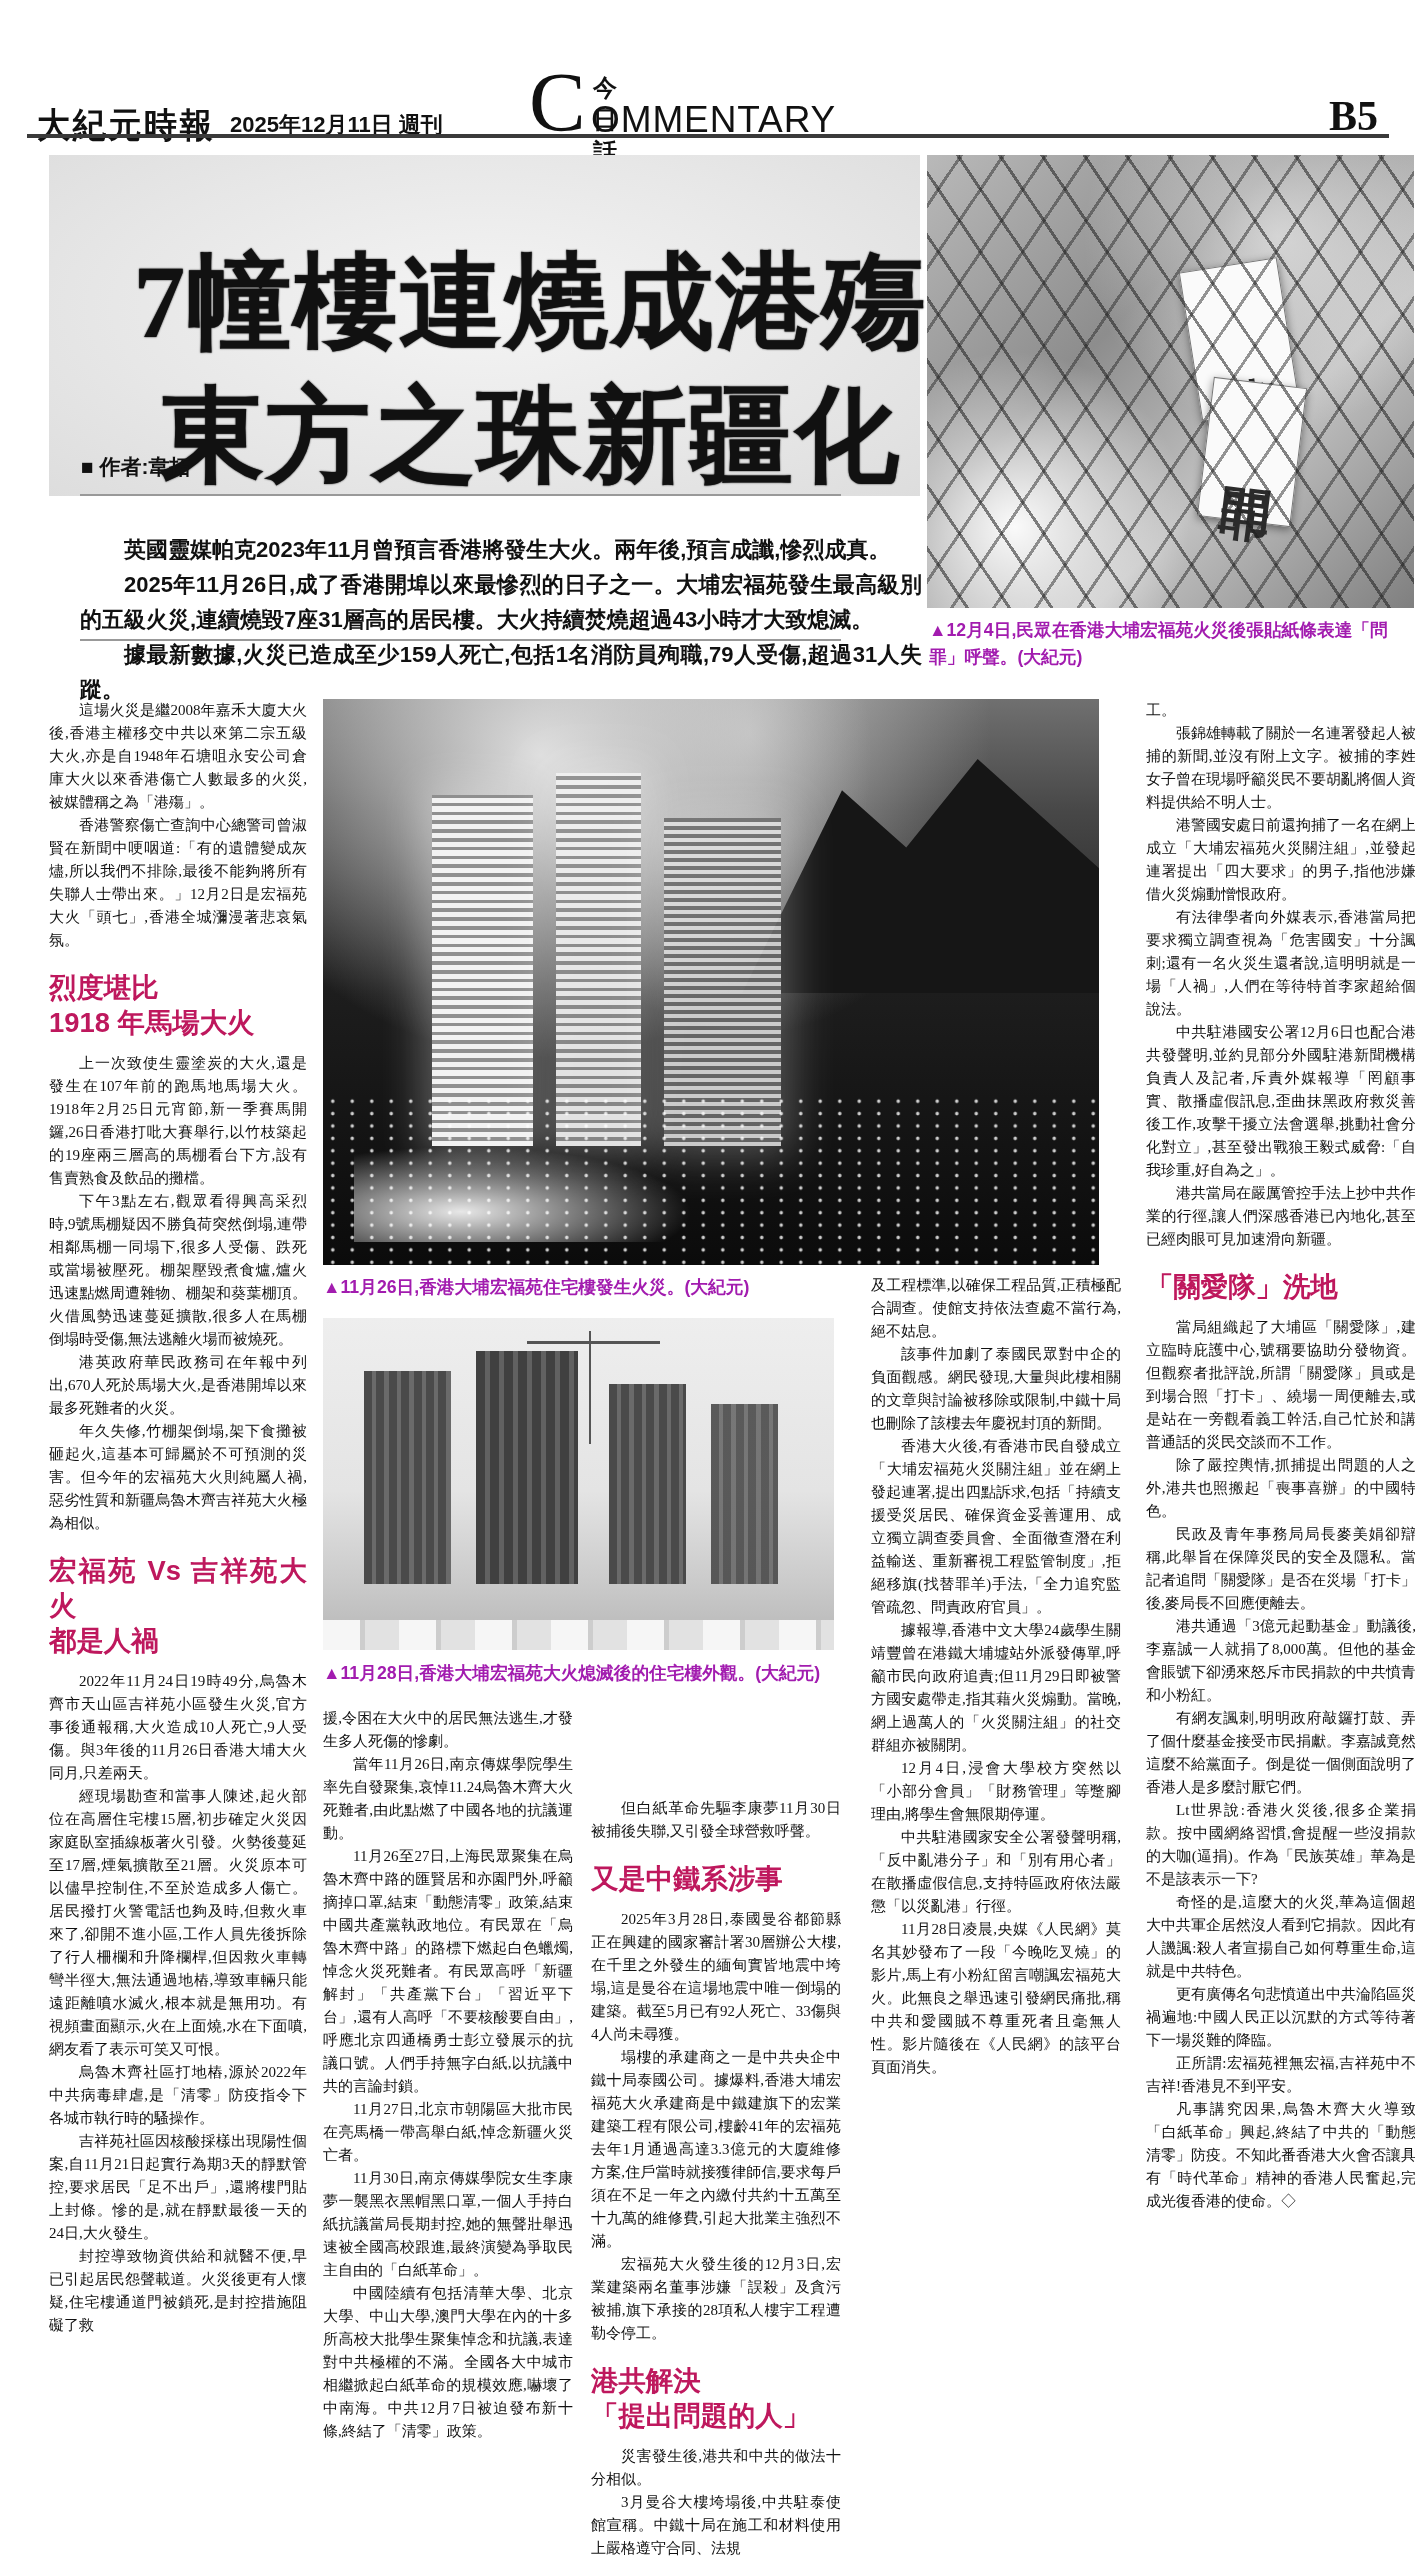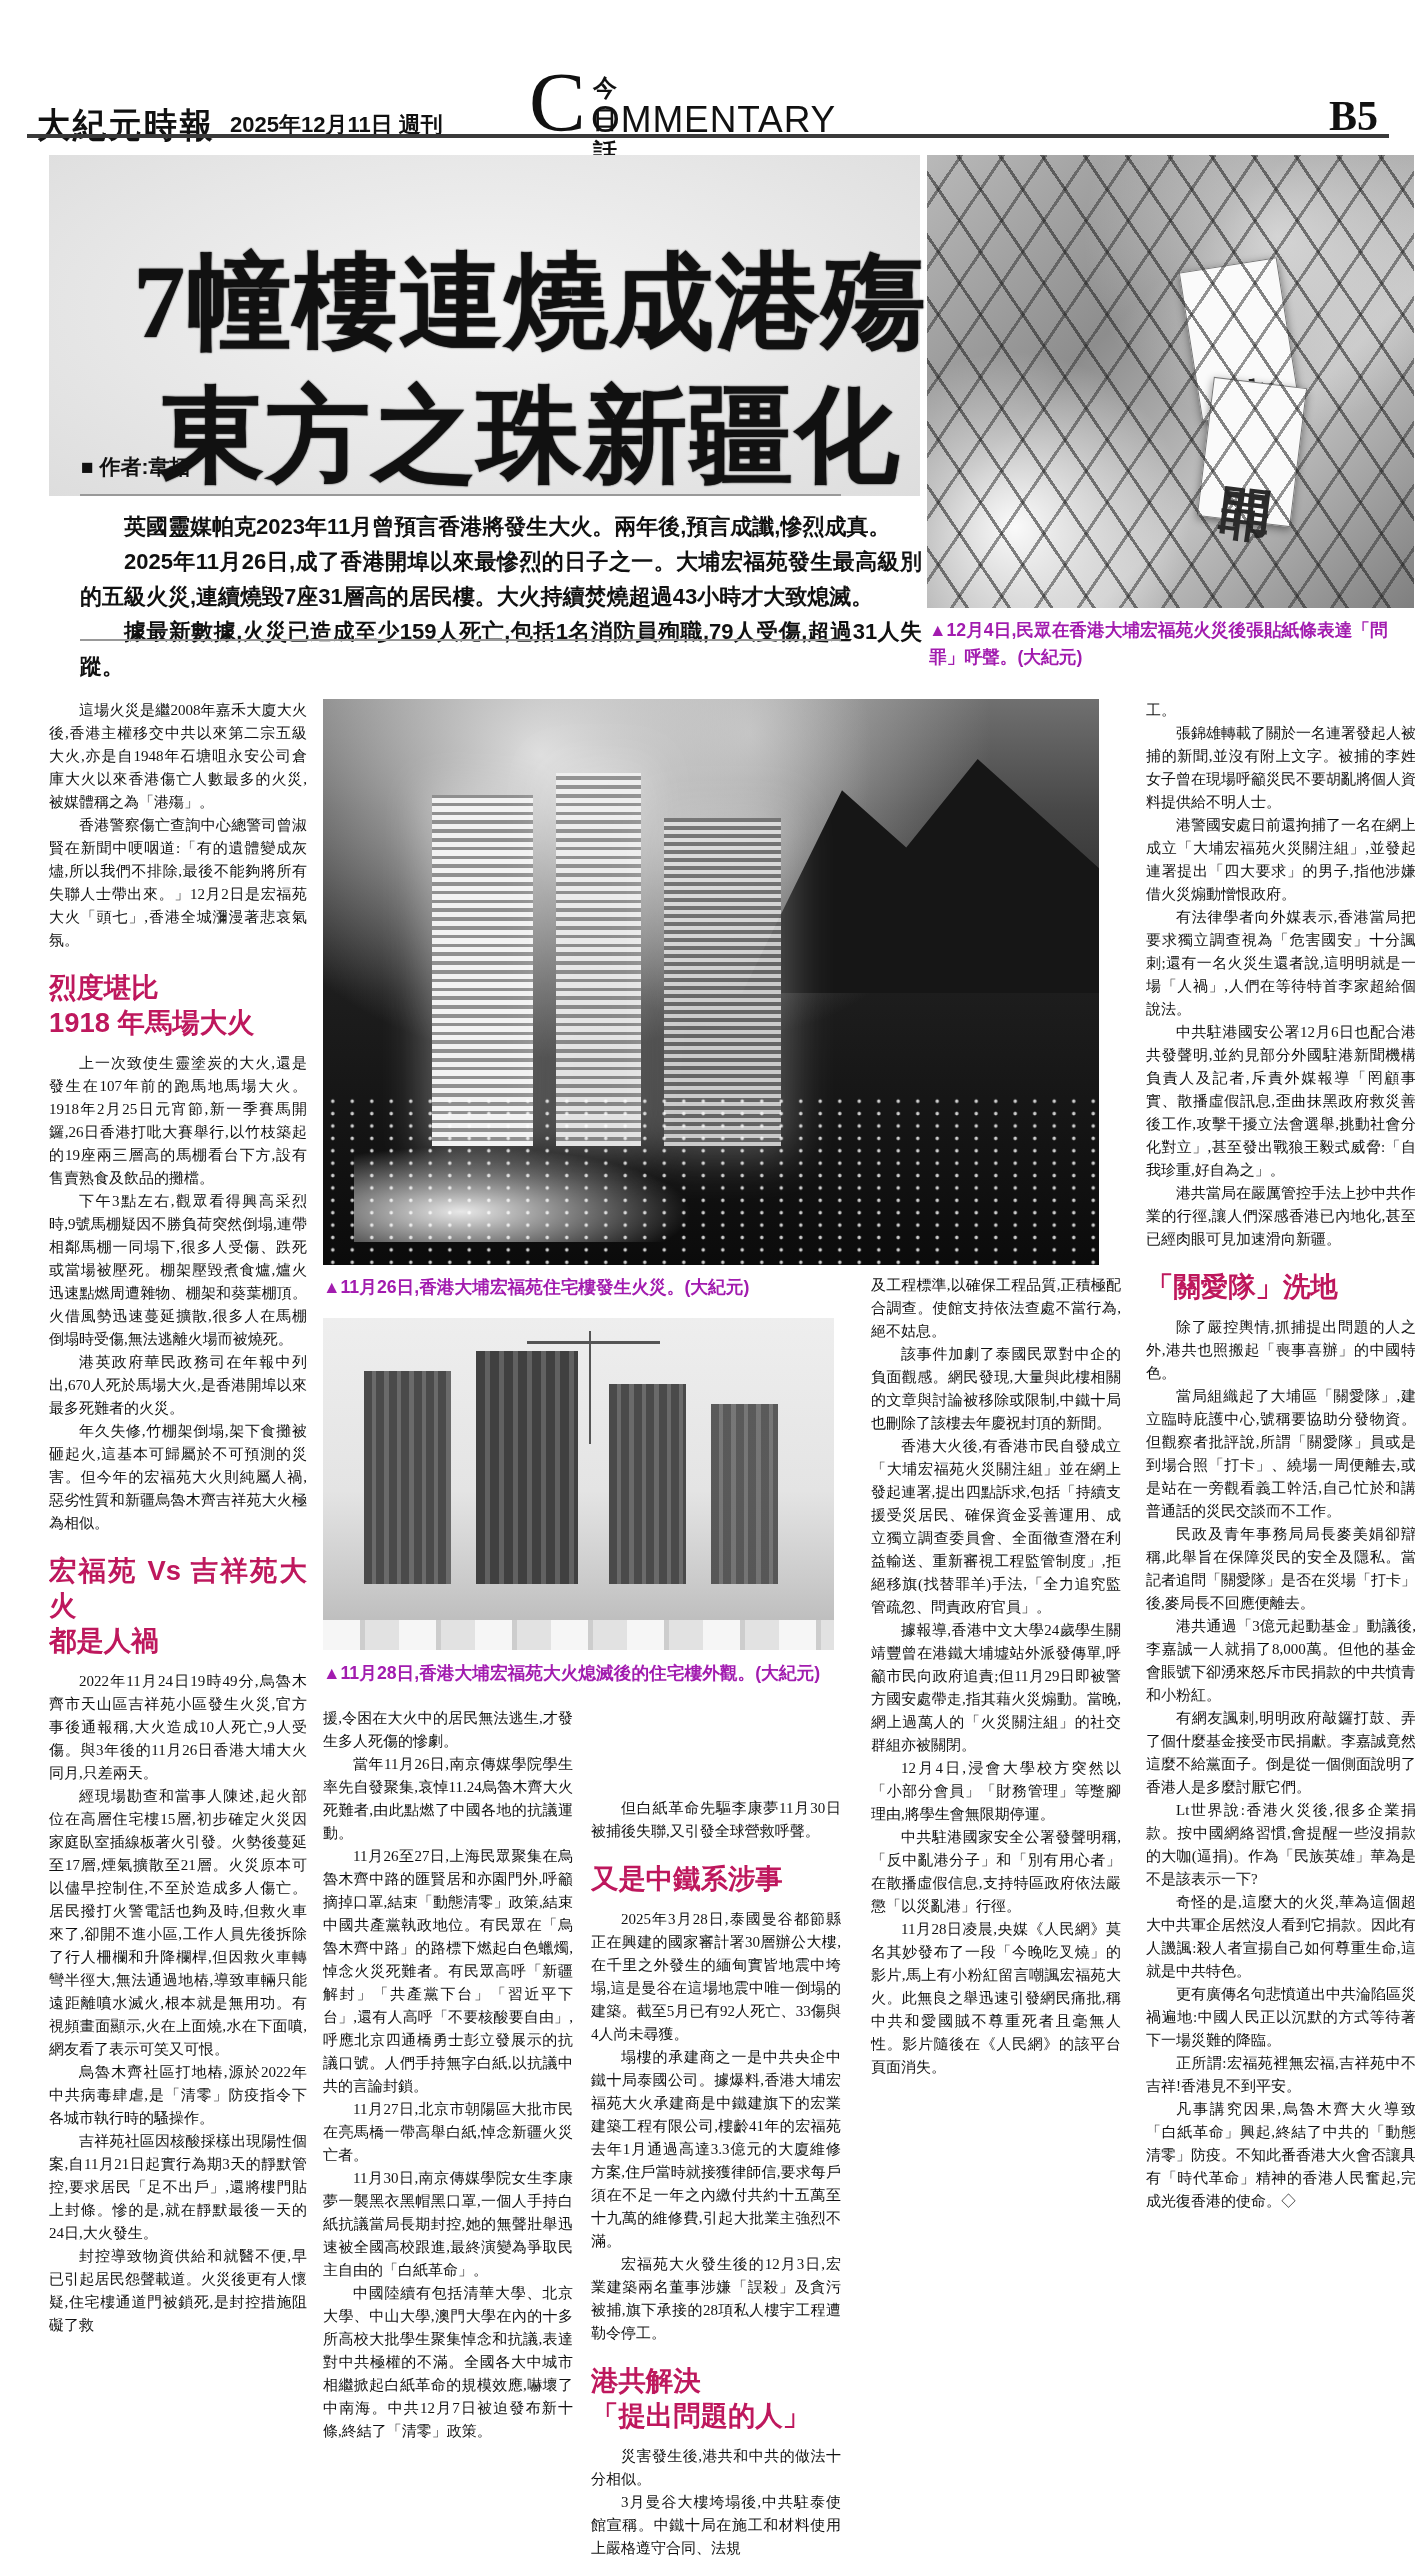--- a/index.html
+++ b/index.html
@@ -24,21 +24,21 @@
   
   .headline-bg{position:absolute;left:49px;top:155px;width:871px;height:341px;
        background:radial-gradient(ellipse at 50% 45%, #f4f4f4 0%, #e7e7e7 60%, #dddddd 100%);}
   .headline{position:absolute;left:49px;top:165px;width:931px;text-align:center;
        font-family:"Liberation Serif",serif;font-weight:900;font-size:104px;line-height:134px;
        letter-spacing:1.8px;white-space:pre-line;text-shadow:0 0 1.8px #000;padding-left:16px;}
   .author{position:absolute;left:81px;top:453px;font-family:"Liberation Sans",sans-serif;
        font-weight:700;font-size:21px;}
   .author-rule{position:absolute;left:80px;top:494px;width:761px;height:1.8px;background:#999;}
   
-  .lead{position:absolute;left:80px;top:509px;width:842px;
+  .lead{position:absolute;left:80px;top:532px;width:842px;
         font-family:"Liberation Sans",sans-serif;font-weight:700;font-size:22px;line-height:35px;
         text-align:justify;}
   .lead p{margin:0;text-indent:2em;}
   .lead-rule{position:absolute;left:80px;top:639px;width:761px;height:1.8px;background:#999;}
   
   .photo{position:absolute;overflow:hidden;background:#cfcfcf;}
   .caption{position:absolute;font-family:"Liberation Sans",sans-serif;font-weight:700;
            font-size:17.7px;line-height:26.5px;text-align:left;color:#a21caf;}
   
   .fence-art{position:absolute;inset:0;
@@ -202,22 +202,22 @@
       <p>11月28日凌晨,央媒《人民網》莫名其妙發布了一段「今晚吃叉燒」的影片,馬上有小粉紅留言嘲諷宏福苑大火。此無良之舉迅速引發網民痛批,稱中共和愛國賊不尊重死者且毫無人性。影片隨後在《人民網》的該平台頁面消失。</p>
     </div>
   <div class="col" style="left:1146px;top:699px;width:270px;height:1858px;">
       <p class="ni">工。</p>
       <p>張錦雄轉載了關於一名連署發起人被捕的新聞,並沒有附上文字。被捕的李姓女子曾在現場呼籲災民不要胡亂將個人資料提供給不明人士。</p>
       <p>港警國安處日前還拘捕了一名在網上成立「大埔宏福苑火災關注組」,並發起連署提出「四大要求」的男子,指他涉嫌借火災煽動憎恨政府。</p>
       <p>有法律學者向外媒表示,香港當局把要求獨立調查視為「危害國安」十分諷刺;還有一名火災生還者說,這明明就是一場「人禍」,人們在等待特首李家超給個說法。</p>
       <p>中共駐港國安公署12月6日也配合港共發聲明,並約見部分外國駐港新聞機構負責人及記者,斥責外媒報導「罔顧事實、散播虛假訊息,歪曲抹黑政府救災善後工作,攻擊干擾立法會選舉,挑動社會分化對立」,甚至發出戰狼王毅式威脅:「自我珍重,好自為之」。</p>
       <p>港共當局在嚴厲管控手法上抄中共作業的行徑,讓人們深感香港已內地化,甚至已經肉眼可見加速滑向新疆。</p>
       <h3 class="col-heading">「關愛隊」洗地</h3>
+      <p>當局組織起了大埔區「關愛隊」,建立臨時庇護中心,號稱要協助分發物資。但觀察者批評說,所謂「關愛隊」員或是到場合照「打卡」、繞場一周便離去,或是站在一旁觀看義工幹活,自己忙於和講普通話的災民交談而不工作。</p>
       <p>除了嚴控輿情,抓捕提出問題的人之外,港共也照搬起「喪事喜辦」的中國特色。</p>
-      <p>當局組織起了大埔區「關愛隊」,建立臨時庇護中心,號稱要協助分發物資。但觀察者批評說,所謂「關愛隊」員或是到場合照「打卡」、繞場一周便離去,或是站在一旁觀看義工幹活,自己忙於和講普通話的災民交談而不工作。</p>
       <p>民政及青年事務局局長麥美娟卻辯稱,此舉旨在保障災民的安全及隱私。當記者追問「關愛隊」是否在災場「打卡」後,麥局長不回應便離去。</p>
       <p>港共通過「3億元起動基金」動議後,李嘉誠一人就捐了8,000萬。但他的基金會賬號下卻湧來怒斥市民捐款的中共憤青和小粉紅。</p>
       <p>有網友諷刺,明明政府敲鑼打鼓、弄了個什麼基金接受市民捐獻。李嘉誠竟然這麼不給黨面子。倒是從一個側面說明了香港人是多麼討厭它們。</p>
       <p>Lt世界說:香港火災後,很多企業捐款。按中國網絡習慣,會提醒一些沒捐款的大咖(逼捐)。作為「民族英雄」華為是不是該表示一下?</p>
       <p>奇怪的是,這麼大的火災,華為這個超大中共軍企居然沒人看到它捐款。因此有人譏諷:殺人者宣揚自己如何尊重生命,這就是中共特色。</p>
       <p>更有廣傳名句悲憤道出中共淪陷區災禍遍地:中國人民正以沉默的方式等待著下一場災難的降臨。</p>
       <p>正所謂:宏福苑裡無宏福,吉祥苑中不吉祥!香港見不到平安。</p>
       <p>凡事講究因果,烏魯木齊大火導致「白紙革命」興起,終結了中共的「動態清零」防疫。不知此番香港大火會否讓具有「時代革命」精神的香港人民奮起,完成光復香港的使命。◇</p>
     </div>
 

